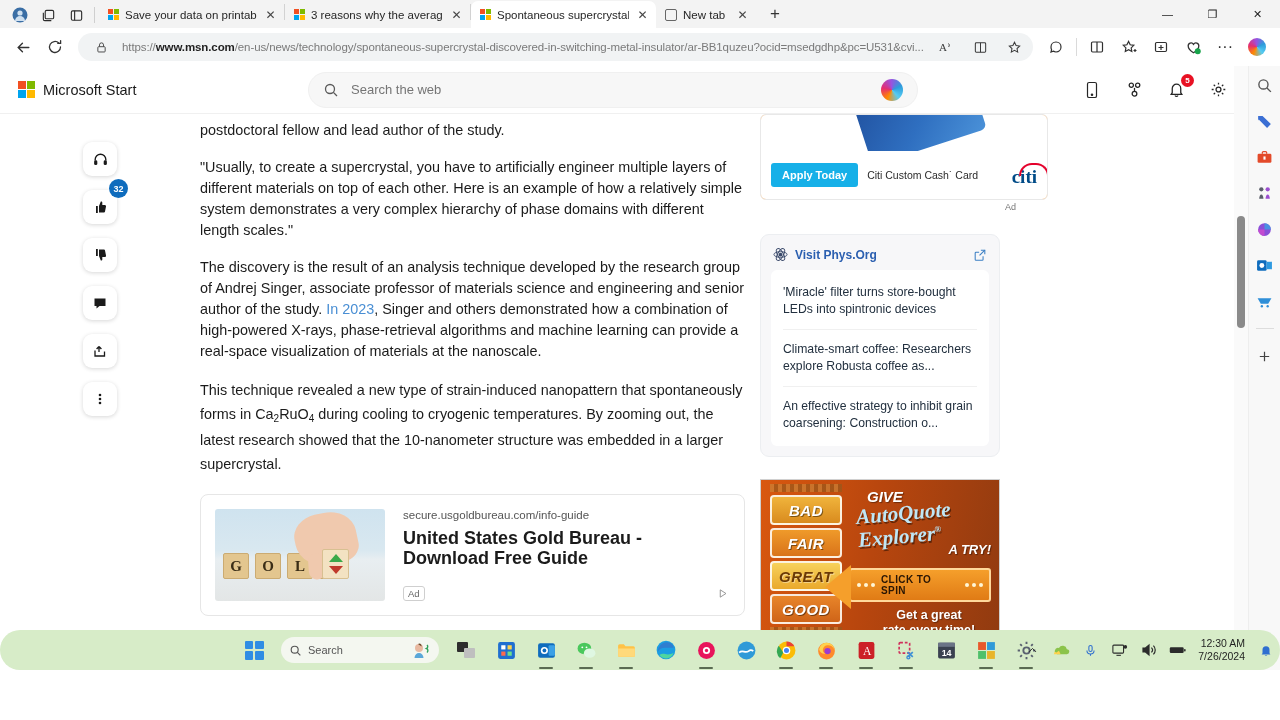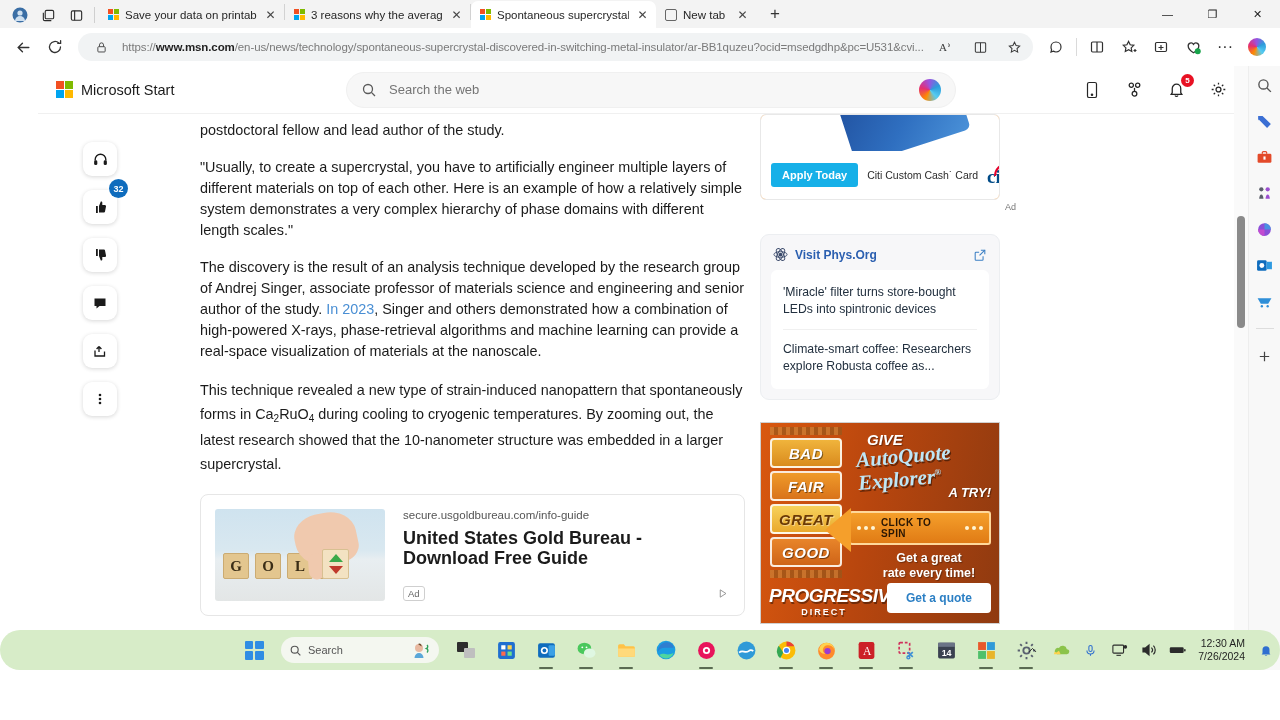--- a/index.html
+++ b/index.html
@@ -82,21 +82,21 @@
   
   #viewport {
     position: relative; width: 1280px; height: 604px; background: #fff;
     display: flex;
   }
   #page-area { width: 1248px; height: 604px; position: relative; overflow: hidden; background:#fff; }
 
   
   #msn-header {
     height: 48px; display: flex; align-items: center; background: #fff;
-    border-bottom: 1px solid #f0f0f0; padding: 0 18px; position: relative; margin-left: 38px;
+    border-bottom: 1px solid #f0f0f0; padding: 0 18px; position: relative;
   }
   #msn-brand { display: flex; align-items: center; gap: 8px; width: 290px; }
   .brand-logo { width: 17px; height: 17px; display: grid; grid-template-columns:1fr 1fr; grid-gap:1.5px;}
   .brand-logo i { display:block; }
   .brand-logo i:nth-child(1){ background:#f25022; }
   .brand-logo i:nth-child(2){ background:#7fba00; }
   .brand-logo i:nth-child(3){ background:#00a4ef; }
   .brand-logo i:nth-child(4){ background:#ffb900; }
   #brand-text { font-size: 14.5px; color: #1a1a1a; font-weight: 400; }
 
@@ -182,21 +182,21 @@
   .tri-dn { width:0;height:0;border-left:7px solid transparent;border-right:7px solid transparent;border-top:8px solid #c0392b;}
   #inline-ad-body { flex:1; display:flex; flex-direction:column; }
   #inline-ad-url { font-size: 11.5px; color: #555; margin-bottom: 7px; }
   #inline-ad-title { font-size: 18px; color: #1b1b1b; font-weight: 600; line-height: 20px; }
   #inline-ad-foot { margin-top: auto; display:flex; align-items:center; justify-content:space-between; }
   .ad-chip { font-size: 9.5px; color: #666; border:1px solid #cfcfcf; border-radius:3px; padding:1px 4px; }
 
   
   #right-col { width: 260px; padding-top: 0px; flex-shrink:0; }
   #citi-ad {
-    width: 240px; background:#fdba74; border:1px solid #e8e8e8; border-radius:6px; overflow:hidden;
+    width: 288px; background:#fdba74; border:1px solid #e8e8e8; border-radius:6px; overflow:hidden;
     position: relative;
   }
   #citi-card-art { height: 36px; background: #fff; position: relative; overflow:hidden; }
   #citi-card-art:before {
     content:''; position:absolute; left: 34%; top:-42px; width: 120px; height: 76px;
     background: linear-gradient(135deg,#1f4e9c 0%, #2f6fc0 55%, #4a91d8 100%);
     border-radius: 6px; transform: rotate(-18deg);
   }
   #citi-bar { height: 48px; display:flex; align-items:center; gap:9px; padding: 0 10px; background:#fff;}
   #citi-apply {
@@ -656,20 +656,21 @@
               <svg width="14" height="14" viewBox="0 0 16 16" fill="none" stroke="#3b7fc4" stroke-width="1.2">
                   <path d="M9 2.5h4.5V7"></path>
                   <path d="M13.5 2.5 7.5 8.5"></path>
                   <path d="M11.5 9.5v3.5a.9.9 0 0 1-.9.9H3.4a.9.9 0 0 1-.9-.9V5.8a.9.9 0 0 1 .9-.9H7"></path>
                 </svg>
             </span>
           </div>
           <div id="phys-list">
             <div class="phys-item">'Miracle' filter turns store-bought LEDs into spintronic devices</div>
             <div class="phys-item">Climate-smart coffee: Researchers explore Robusta coffee as...</div>
+            <div class="phys-item">An effective strategy to inhibit grain coarsening: Construction o...</div>
           </div>
         </div>
 
         <div id="prog-ad">
           <div id="prog-reel">
             <div class="reel-top-strip"></div>
             <div class="reel-cell reel-bad">BAD</div>
             <div class="reel-cell reel-fair">FAIR</div>
             <div class="reel-cell reel-great">GREAT</div>
             <div class="reel-cell reel-good">GOOD</div>

